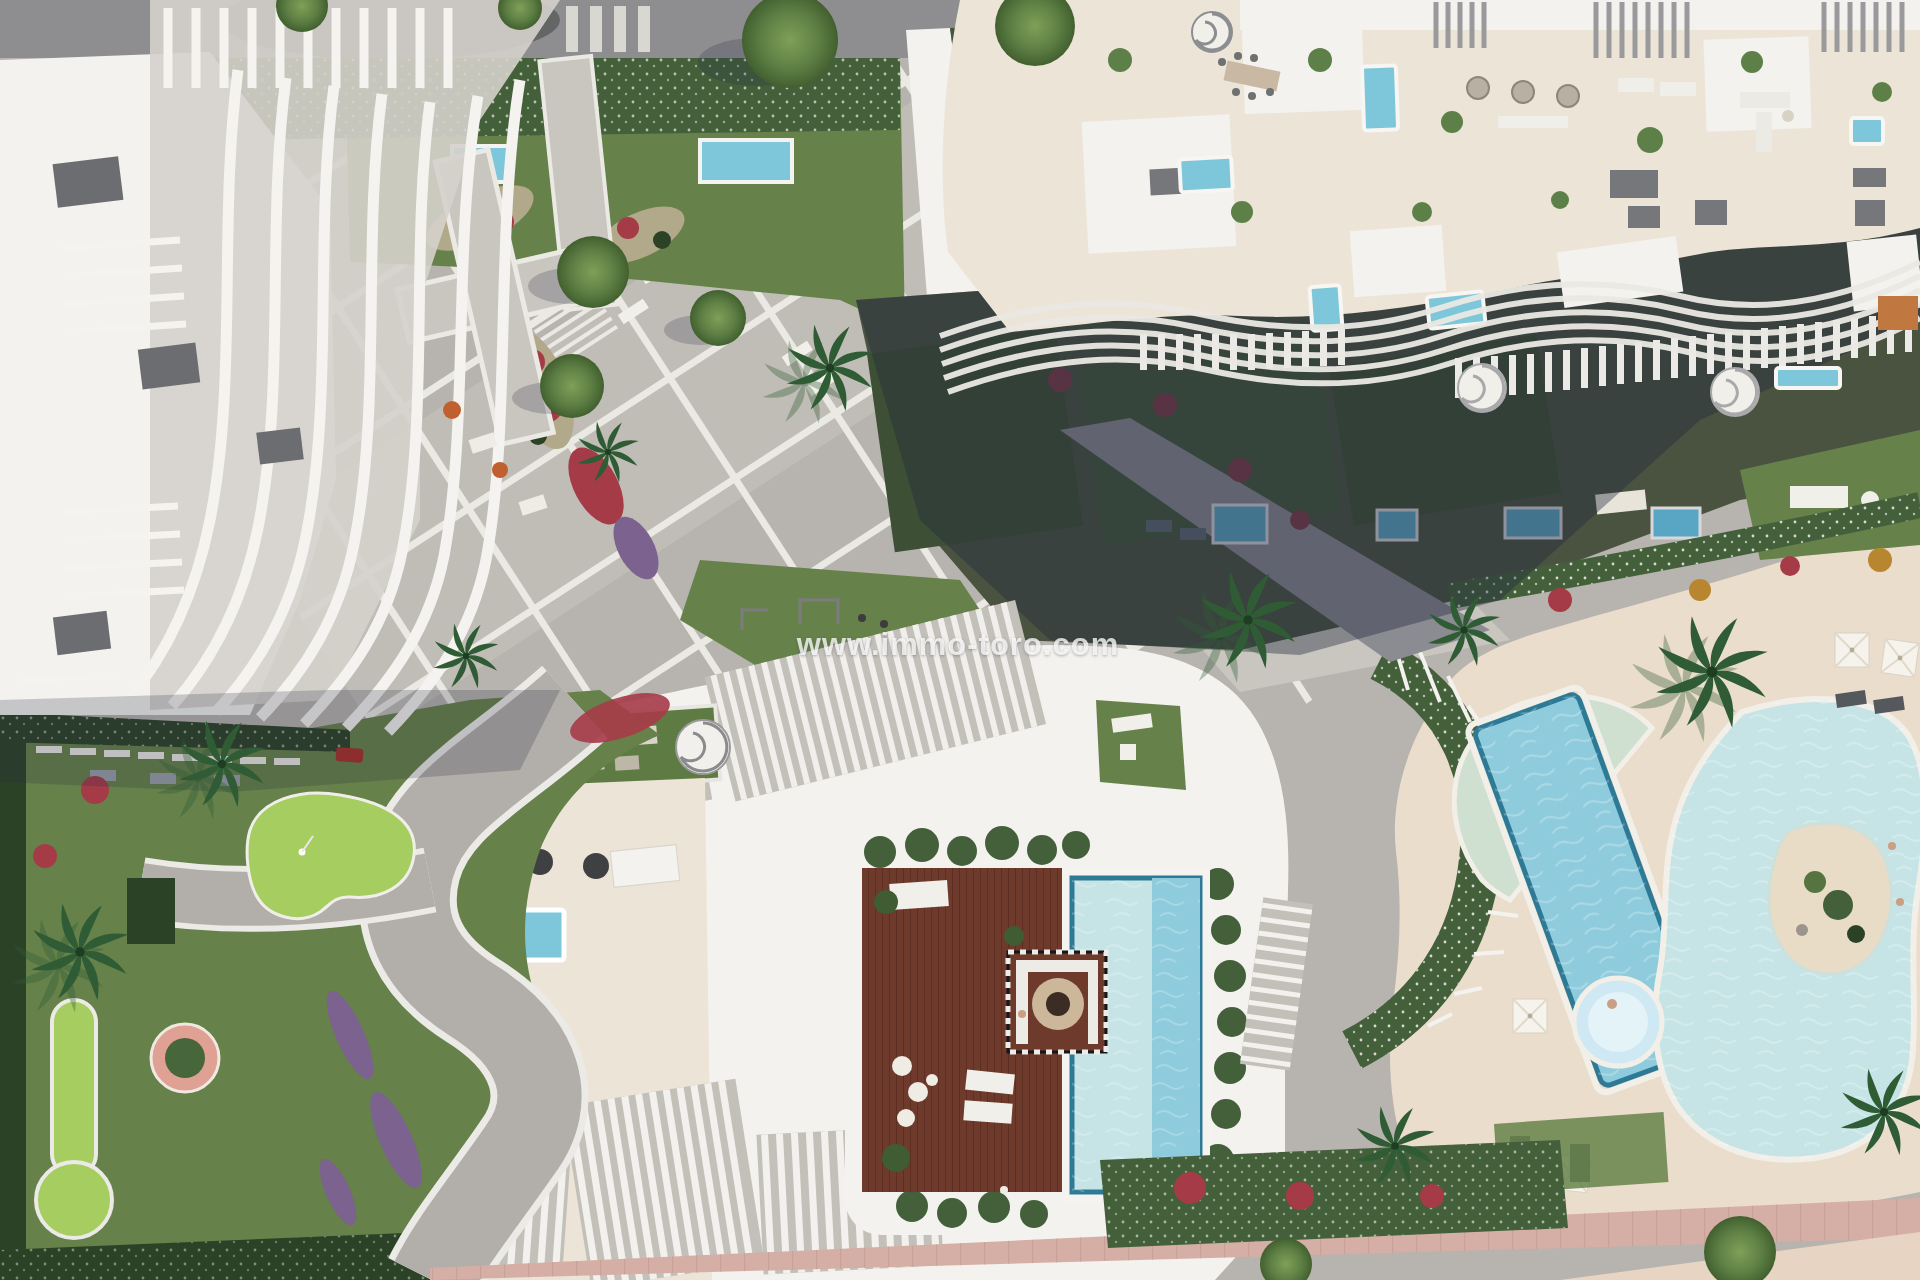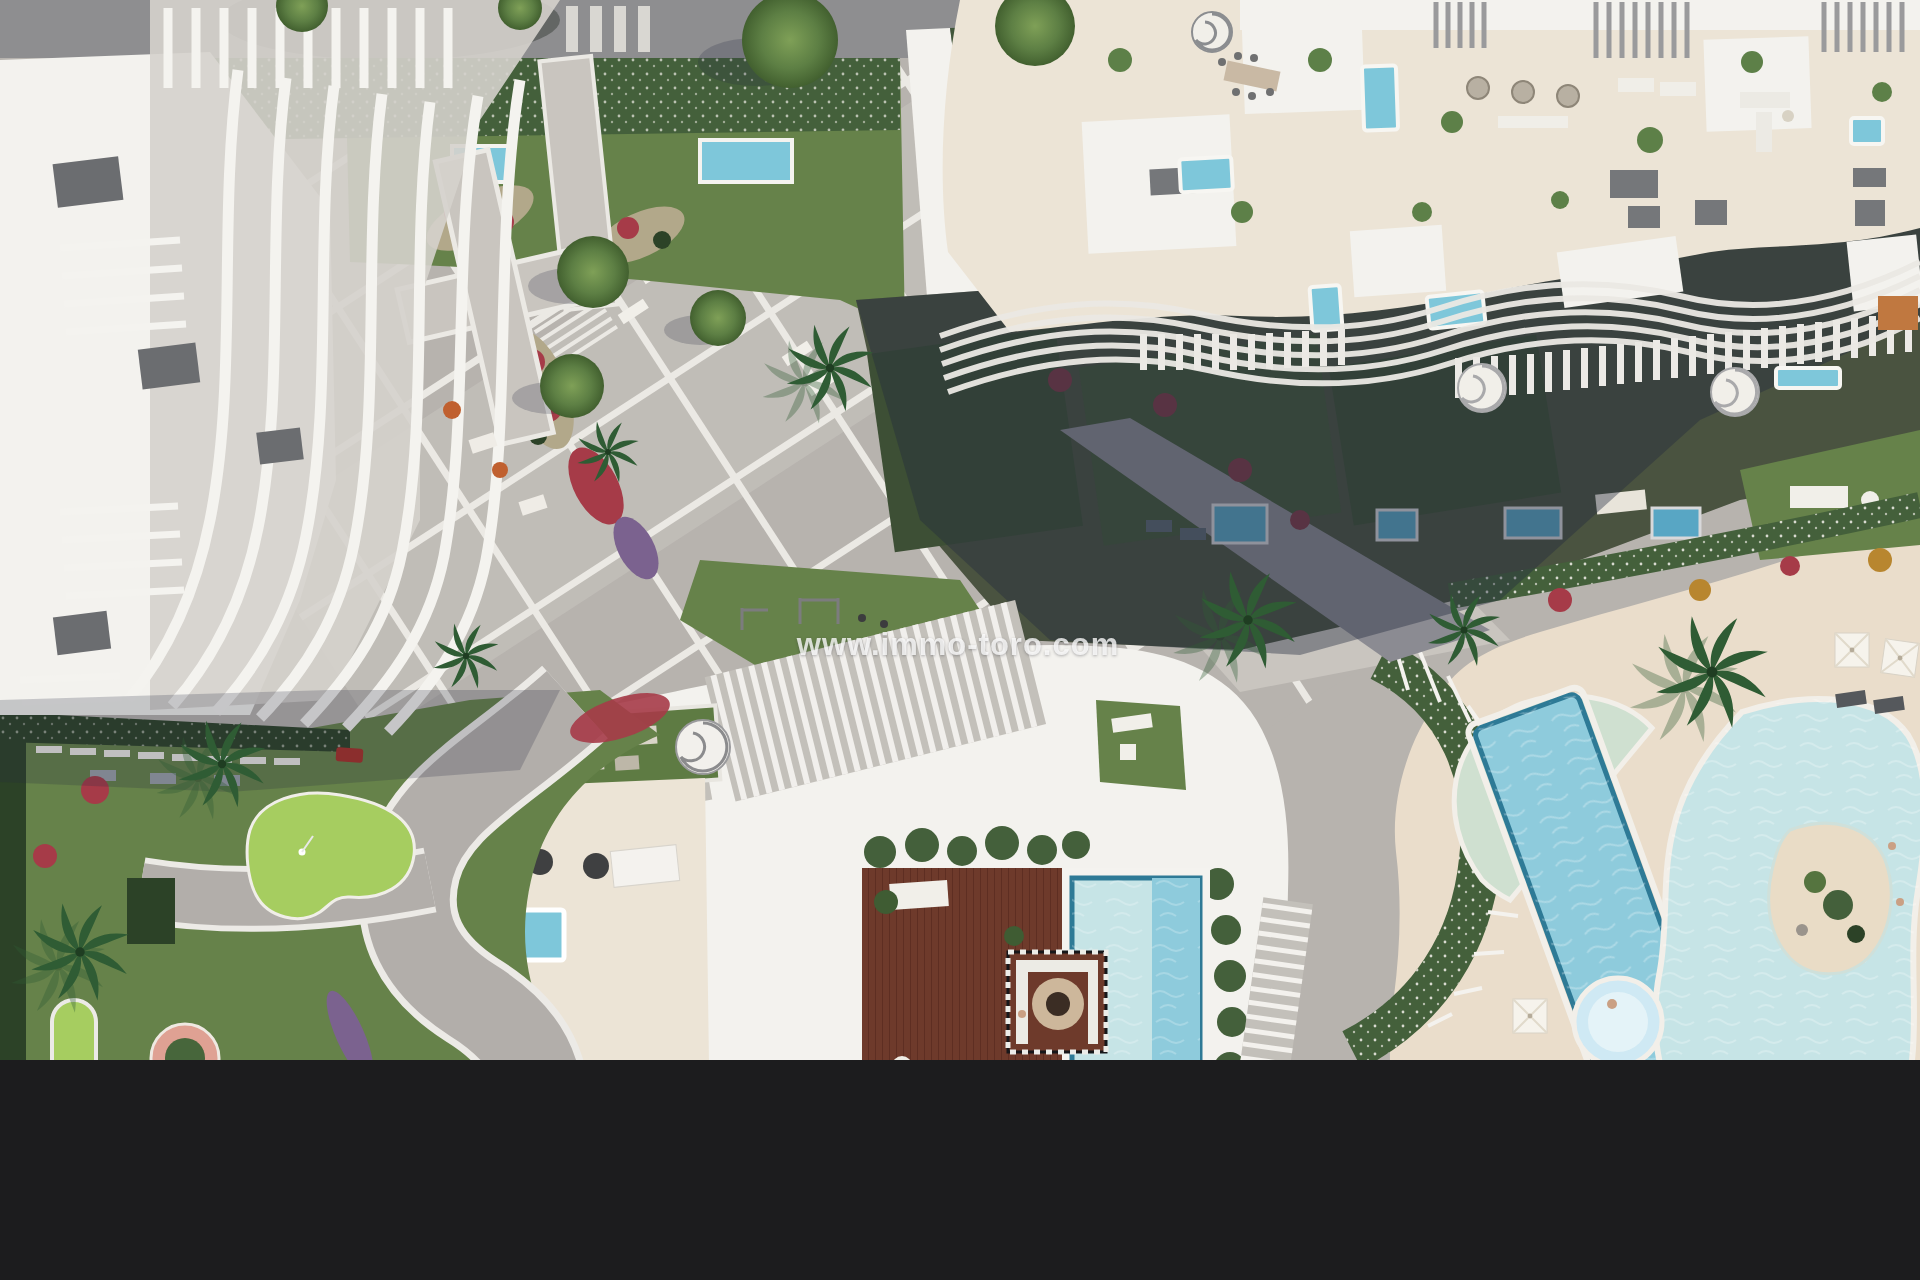--- a/index.html
+++ b/index.html
@@ -1,16 +1,16 @@
 <!DOCTYPE html>
 <html style="--road: #8e8e90; --pavement: #b7b3ae; --pavement-light: #c9c5bf; --joint: #ebe9e4; --building-white: #f3f2ee; --building-shade: #d5d2cc; --slat-gap: #c3c0ba; --terrace-cream: #ece4d6; --lawn: #66824a; --lawn-bright: #a6cd60; --lawn-dark: #41563a; --hedge: #44603b; --hedge-dark: #2c4227; --flower-red: #a63b48; --flower-purple: #7b628f; --flower-khaki: #b2a88a; --tree-green: #55743f; --palm-green: #2f5c34; --pool-blue: #7ec7da; --pool-pale: #c6e4e6; --pool-rim: #2e7a96; --pool-lane: #8ecbdc; --pool-d: #cfe0d0; --jacuzzi: #cfe9f4; --wood-deck: #6e3a2b; --wood-dark: #4f241a; --sand: #eaddcb; --sand-beach: #e7d4c3; --promenade: #d5afa5; --umbrella: #f6f3ec; --furniture-dark: #55585c; --shadow: rgba(36,42,62,0.40); --shadow-soft: rgba(36,42,62,0.22); --watermark: rgba(255,255,255,0.78);"><head>
 <meta charset="utf-8">
 <style>
   html,body{margin:0;padding:0;background:#1c1c1e;}
-  .stage{position:relative;width:1920px;height:1060px;overflow:hidden;
+  .stage{position:relative;width:1920px;height:1280px;overflow:hidden;
          font-family:"Liberation Sans", sans-serif;}
   .stage svg{position:absolute;inset:0;display:block;}
   .watermark{
     position:absolute;left:958px;top:645px;transform:translate(-50%,-50%);
     font-size:31px;font-weight:bold;letter-spacing:1px;
     color:var(--watermark,rgba(255,255,255,.78));
     text-shadow:0 1px 3px rgba(40,40,50,.35);
     white-space:nowrap;user-select:none;
   }
 </style>

